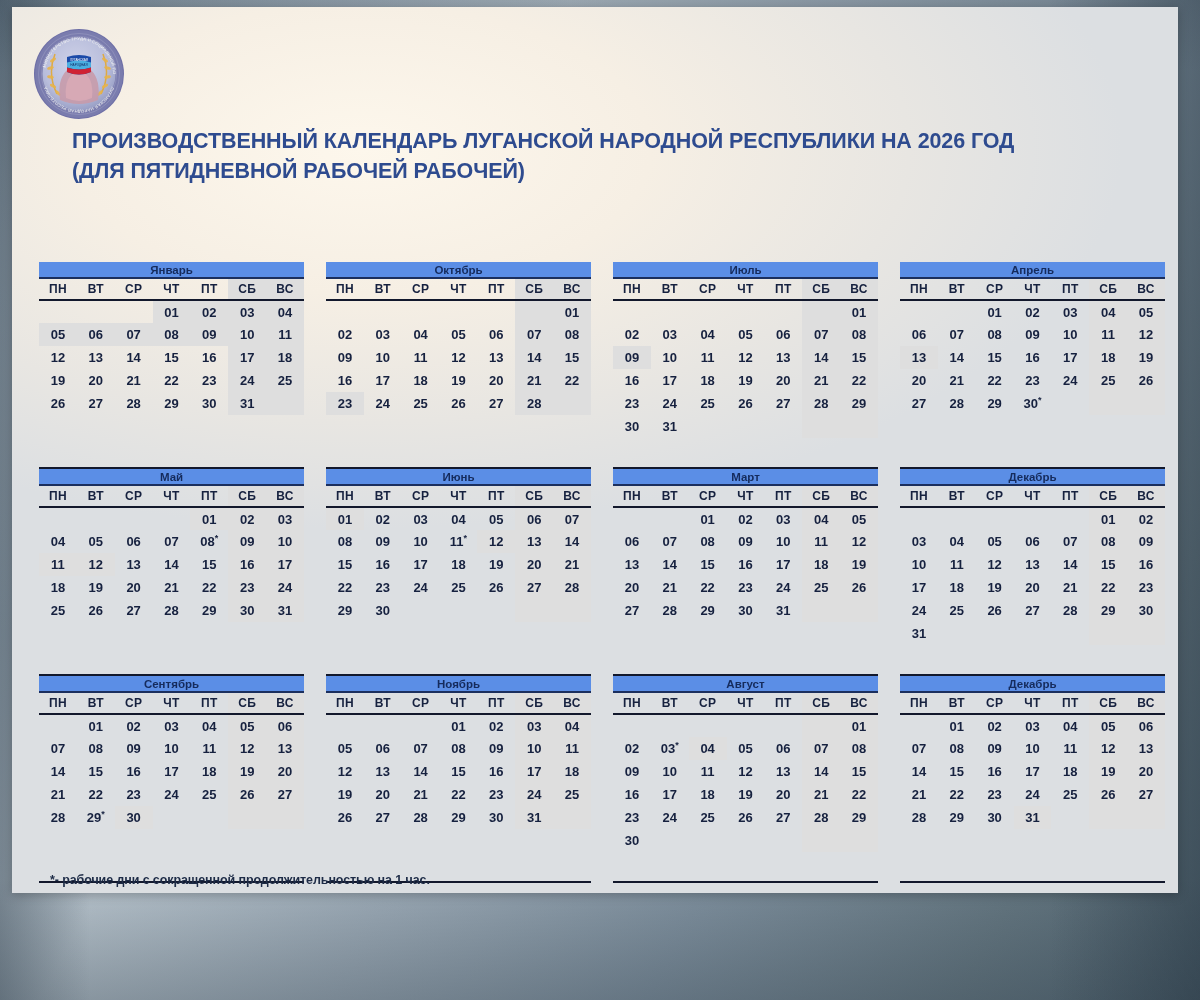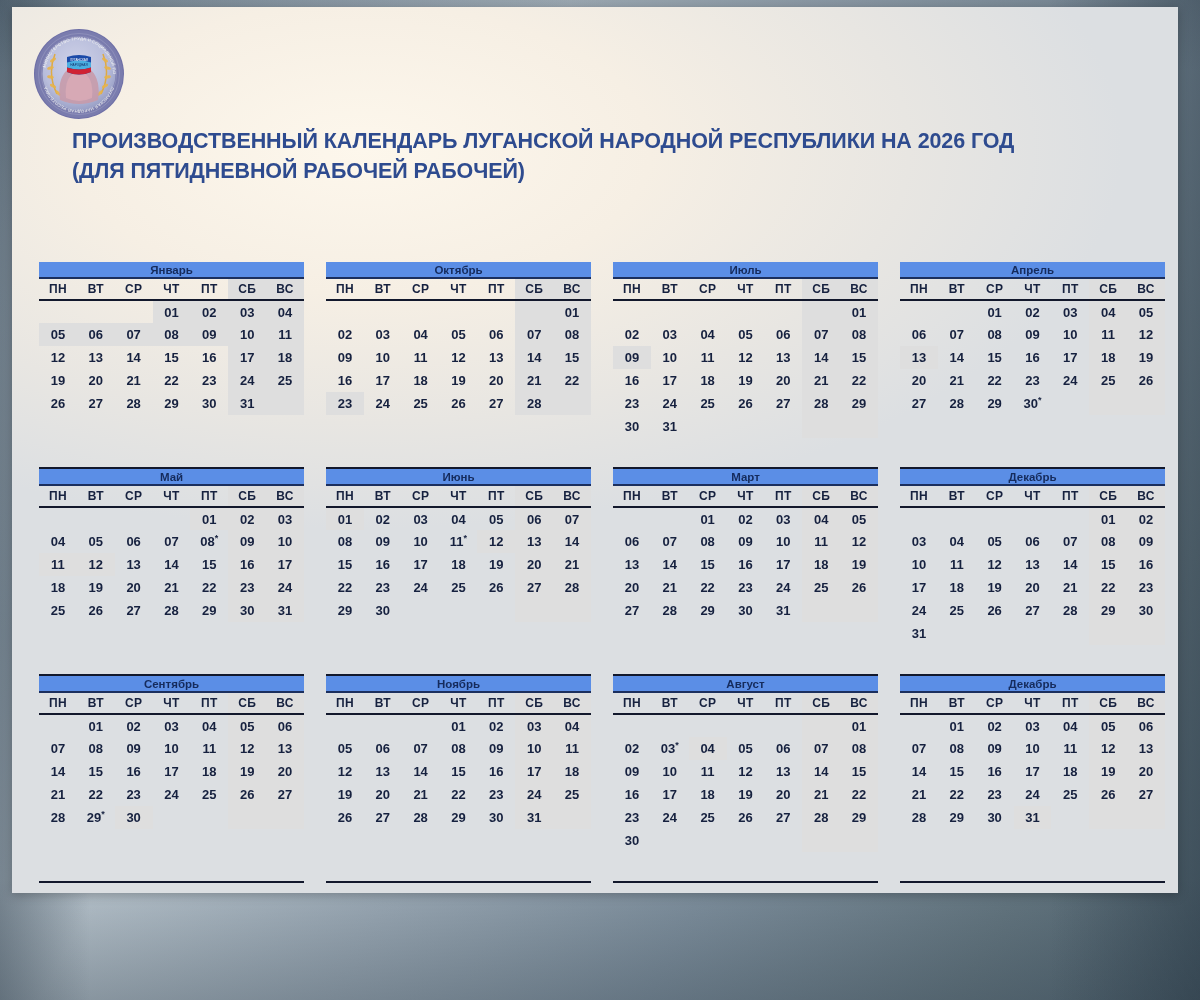--- a/index.html
+++ b/index.html
@@ -995,14 +995,15 @@
               <td></td>
               <td class="wcol"></td>
               <td class="wcol"></td>
             </tr>
           </tbody>
         </table>
         <div class="month-bottomline"></div>
       </div>
     </div>
 
+  <div id="footnote">*- рабочие дни с сокращенной продолжительностью на 1 час.</div>
 
 </div>
 
 </body></html>

